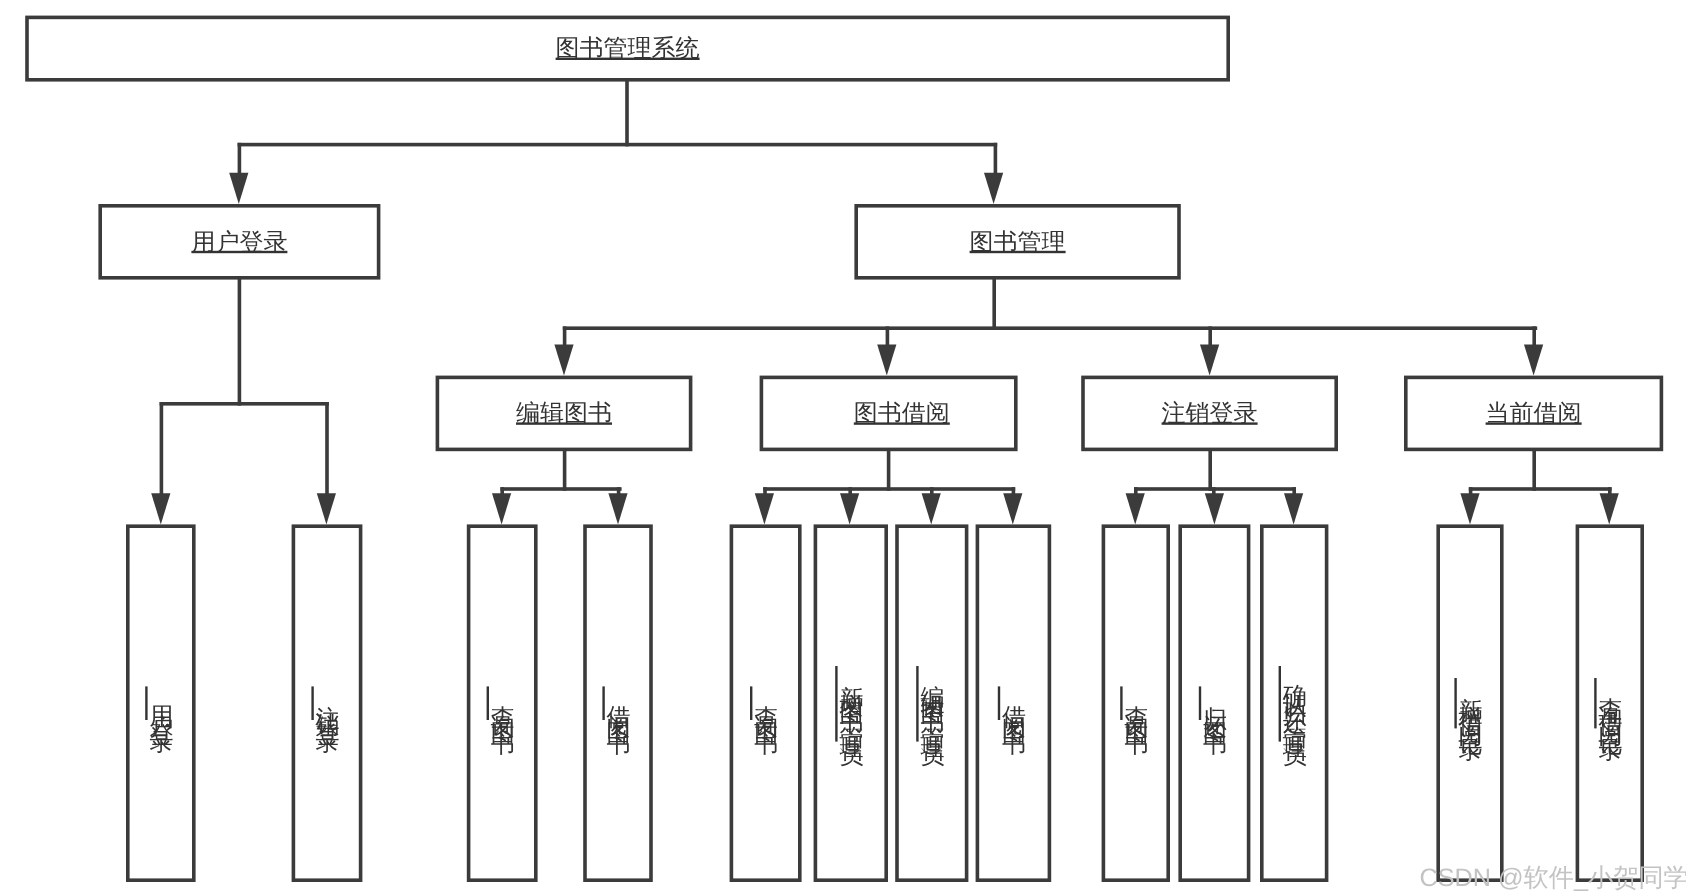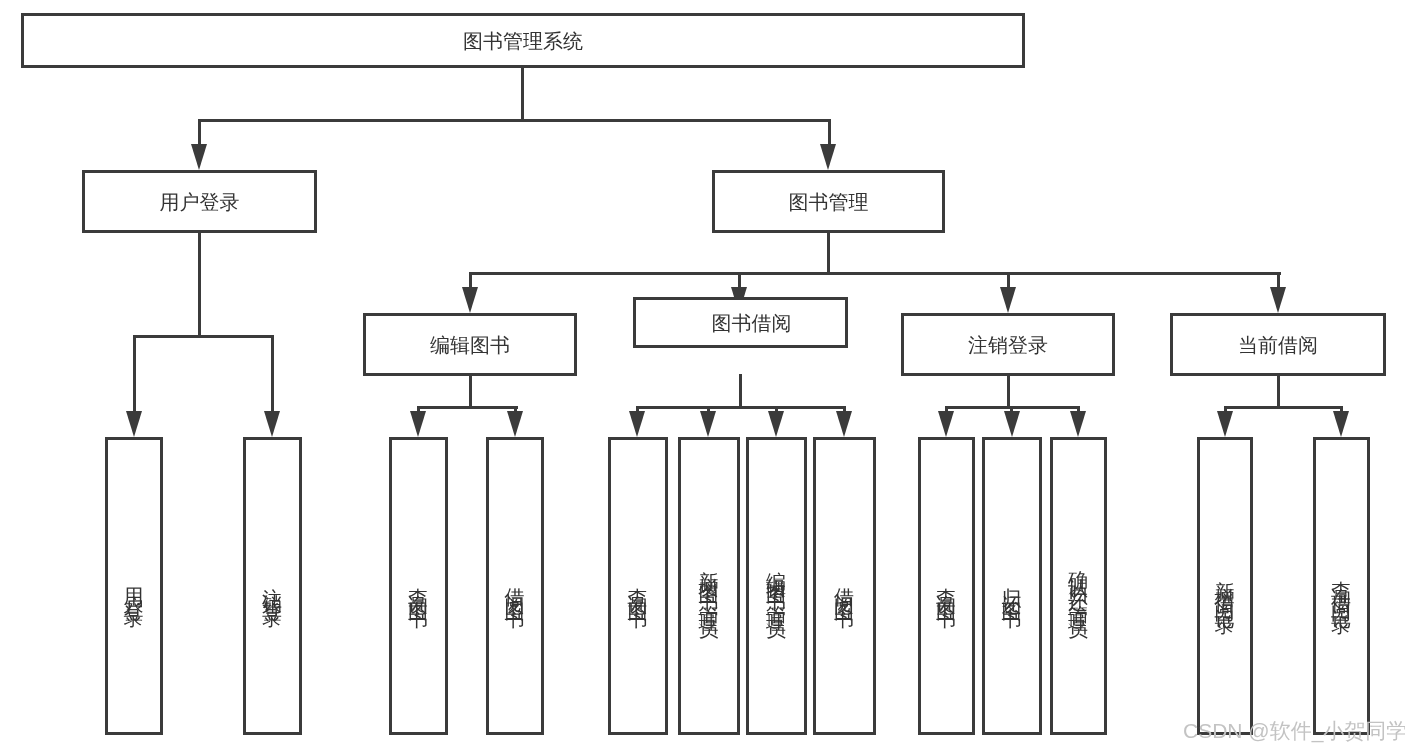--- a/index.html
+++ b/index.html
@@ -25,20 +25,21 @@
     box-sizing: border-box;
     border: 3px solid var(--line);
     background: #ffffff;
     display: flex;
     align-items: center;
     justify-content: center;
     color: var(--text);
     font-size: 20px;
     line-height: 1;
     text-align: center;
+    text-decoration: underline;
   }
   .box .vtext {
     writing-mode: vertical-rl;
     letter-spacing: 7px;
     white-space: nowrap;
   }
   .hline, .vline {
     position: absolute;
     background: var(--line);
   }
@@ -70,21 +71,21 @@
   <div class="vline" style="left:521px; top:66px; width:3px; height:56px;"></div>
   <div class="hline" style="left:198px; top:119px; width:633px; height:3px;"></div>
   <div class="vline" style="left:198px; top:119px; width:3px; height:30px;"></div>
   <div class="arrow" style="left:191px; top:144px;"></div>
   <div class="vline" style="left:828px; top:119px; width:3px; height:30px;"></div>
   <div class="arrow" style="left:820px; top:144px;"></div>
 
   <div class="box" style="left:82px; top:170px; width:235px; height:63px;">
     <span>用户登录</span>
   </div>
-  <div class="box" style="left:712px; top:170px; width:233px; height:63px;">
+  <div class="box" style="left:712px; top:170px; width:272px; height:63px;">
     <span>图书管理</span>
   </div>
 
   <div class="vline" style="left:198px; top:231px; width:3px; height:107px;"></div>
   <div class="hline" style="left:133px; top:335px; width:141px; height:3px;"></div>
   <div class="vline" style="left:133px; top:335px; width:3px; height:78px;"></div>
   <div class="vline" style="left:271px; top:335px; width:3px; height:78px;"></div>
   <div class="arrow" style="left:126px; top:411px;"></div>
   <div class="arrow" style="left:264px; top:411px;"></div>
 
@@ -95,21 +96,21 @@
   <div class="vline" style="left:1007px; top:272px; width:3px; height:18px;"></div>
   <div class="vline" style="left:1277px; top:272px; width:3px; height:18px;"></div>
   <div class="arrow" style="left:462px; top:287px;"></div>
   <div class="arrow" style="left:731px; top:287px;"></div>
   <div class="arrow" style="left:1000px; top:287px;"></div>
   <div class="arrow" style="left:1270px; top:287px;"></div>
 
   <div class="box" style="left:363px; top:313px; width:214px; height:63px;">
     <span>编辑图书</span>
   </div>
-  <div class="box" style="left:633px; top:297px; width:215px; height:51px;padding-left:22px;">
+  <div class="box" style="left:633px; top:313px; width:215px; height:63px;padding-left:22px;">
     <span>图书借阅</span>
   </div>
   <div class="box" style="left:901px; top:313px; width:214px; height:63px;">
     <span>注销登录</span>
   </div>
   <div class="box" style="left:1170px; top:313px; width:216px; height:63px;">
     <span>当前借阅</span>
   </div>
 
   <div class="vline" style="left:469px; top:374px; width:3px; height:35px;"></div>

